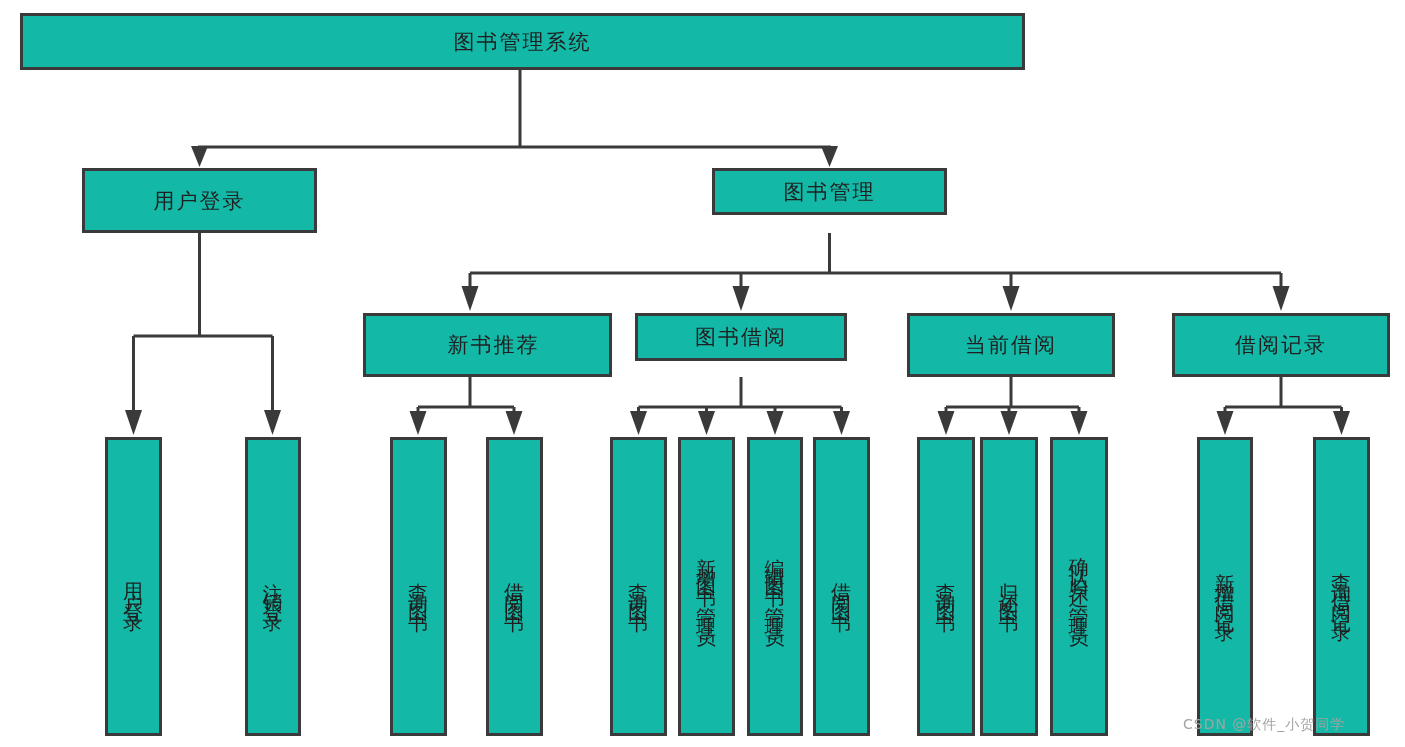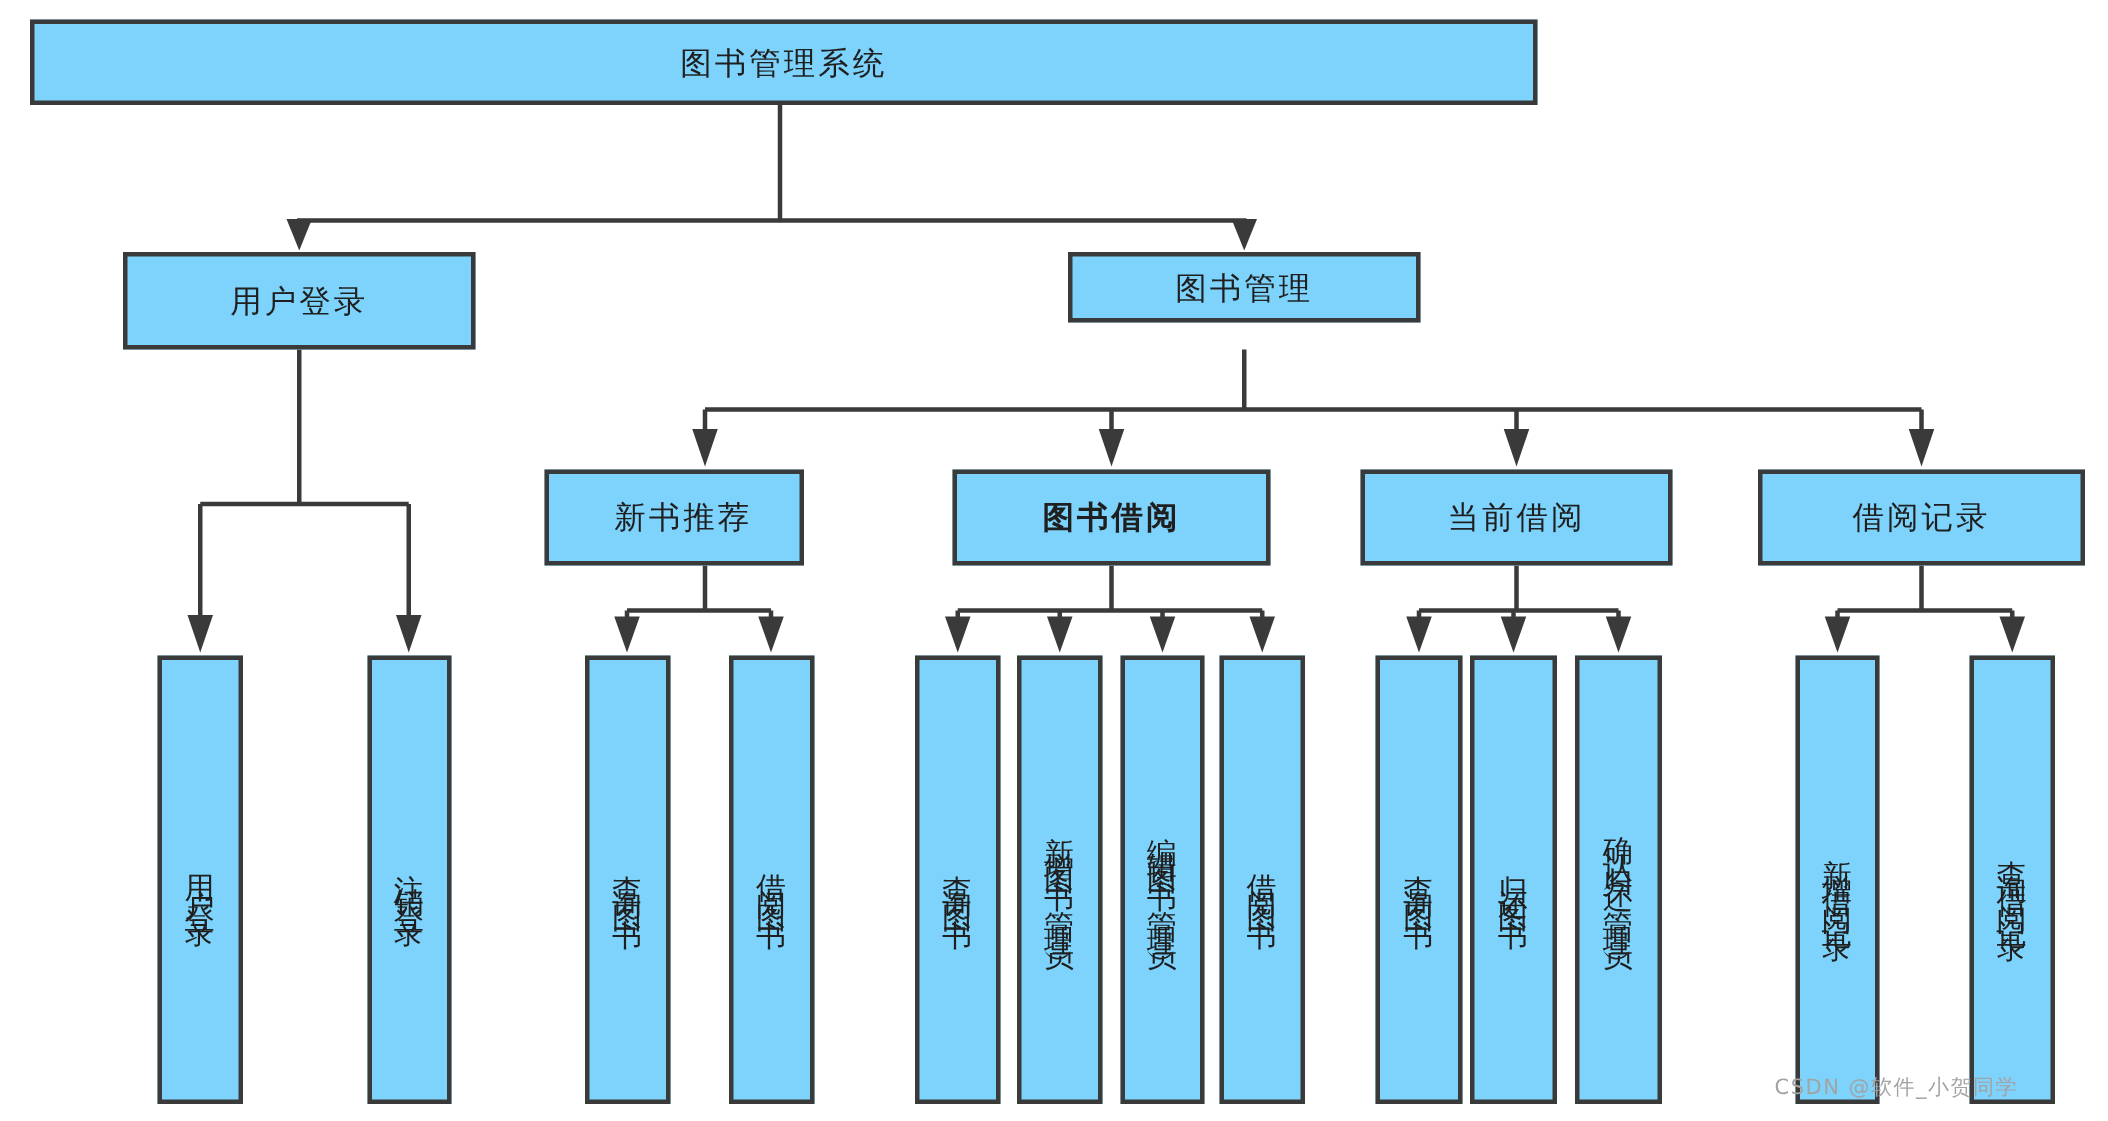--- a/index.html
+++ b/index.html
@@ -2,21 +2,21 @@
 <html><head>
 <meta charset="utf-8">
 <style>
   html,body{margin:0;padding:0;background:#ffffff;}
   .canvas{
     position:relative;width:1405px;height:747px;background:#ffffff;overflow:hidden;
     font-family:"DejaVu Sans","Liberation Sans",sans-serif;
   }
   .connectors{position:absolute;left:0;top:0;width:1405px;height:747px;pointer-events:none;}
   .box{
-    position:absolute;background:#7dd3fc;border:3px solid #3a3a3a;box-sizing:border-box;
+    position:absolute;background:#14b8a6;border:3px solid #3a3a3a;box-sizing:border-box;
     display:flex;align-items:center;justify-content:center;color:#1f1f1f;
   }
   .hbox{font-size:21px;letter-spacing:2px;white-space:nowrap;}
   .vbox{
     writing-mode:vertical-rl;text-orientation:mixed;
     font-size:20px;letter-spacing:10px;line-height:1;
   }
   .watermark{
     position:absolute;left:1183px;top:716px;z-index:5;
     font-size:14px;letter-spacing:1px;color:#a3a3a3;white-space:nowrap;
@@ -72,22 +72,22 @@
       <polygon points="1216.5,411 1233.5,411 1225,435"></polygon>
       <polygon points="1333,411 1350,411 1341.5,435"></polygon>
     </g>
   </svg>
 
   <div class="box hbox" style="left:20px;top:13px;width:1005px;height:57px;">图书管理系统</div>
 
   <div class="box hbox" style="left:82px;top:168px;width:235px;height:65px;">用户登录</div>
   <div class="box hbox" style="left:712px;top:168px;width:235px;height:47px;">图书管理</div>
 
-  <div class="box hbox" style="left:363px;top:313px;width:173px;height:64px;padding-left:12px;">新书推荐</div>
-  <div class="box hbox" style="left:635px;top:313px;width:212px;height:64px;font-weight:bold;">图书借阅</div>
+  <div class="box hbox" style="left:363px;top:313px;width:249px;height:64px;padding-left:12px;">新书推荐</div>
+  <div class="box hbox" style="left:635px;top:313px;width:212px;height:48px;">图书借阅</div>
   <div class="box hbox" style="left:907px;top:313px;width:208px;height:64px;">当前借阅</div>
   <div class="box hbox" style="left:1172px;top:313px;width:218px;height:64px;">借阅记录</div>
 
   <div class="box vbox" style="left:105px;top:437px;width:57px;height:299px;">用户登录</div>
   <div class="box vbox" style="left:245px;top:437px;width:56px;height:299px;">注销登录</div>
 
   <div class="box vbox" style="left:390px;top:437px;width:57px;height:299px;">查询图书</div>
   <div class="box vbox" style="left:486px;top:437px;width:57px;height:299px;">借阅图书</div>
 
   <div class="box vbox" style="left:610px;top:437px;width:57px;height:299px;">查询图书</div>

